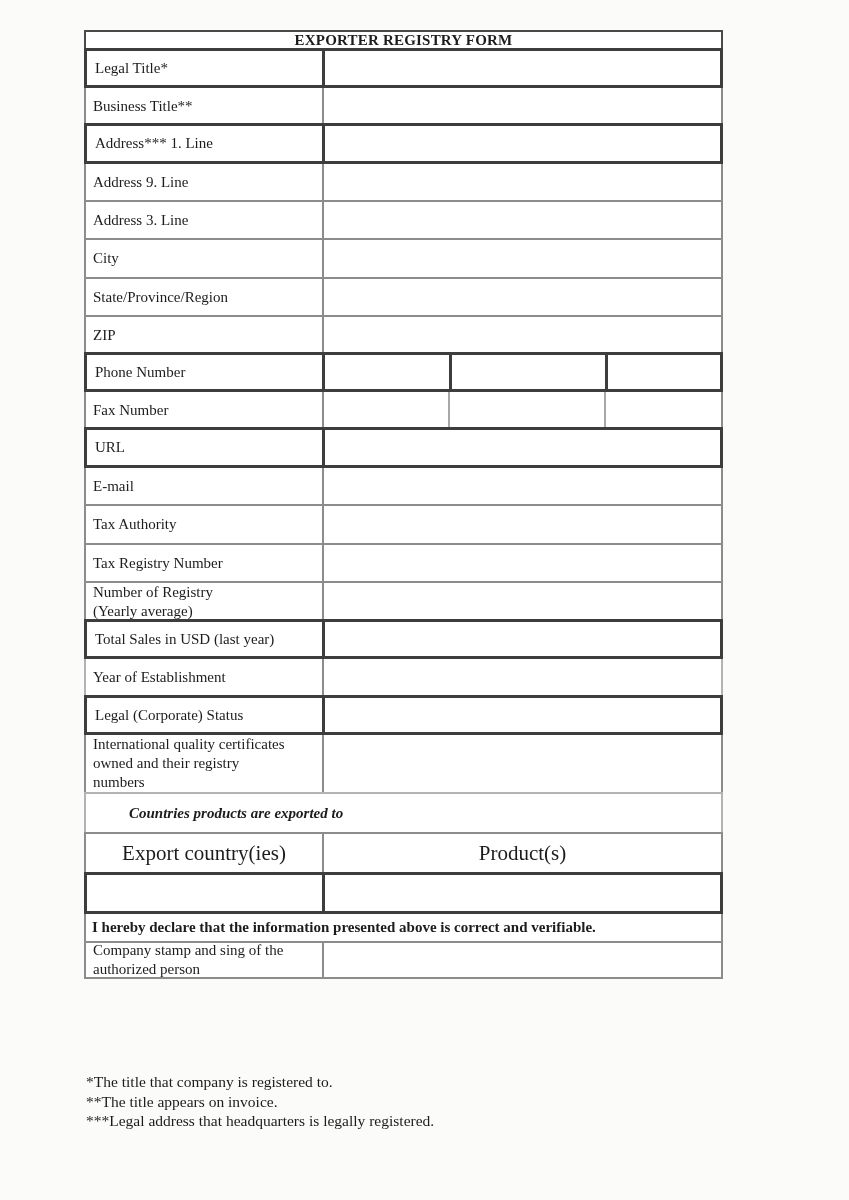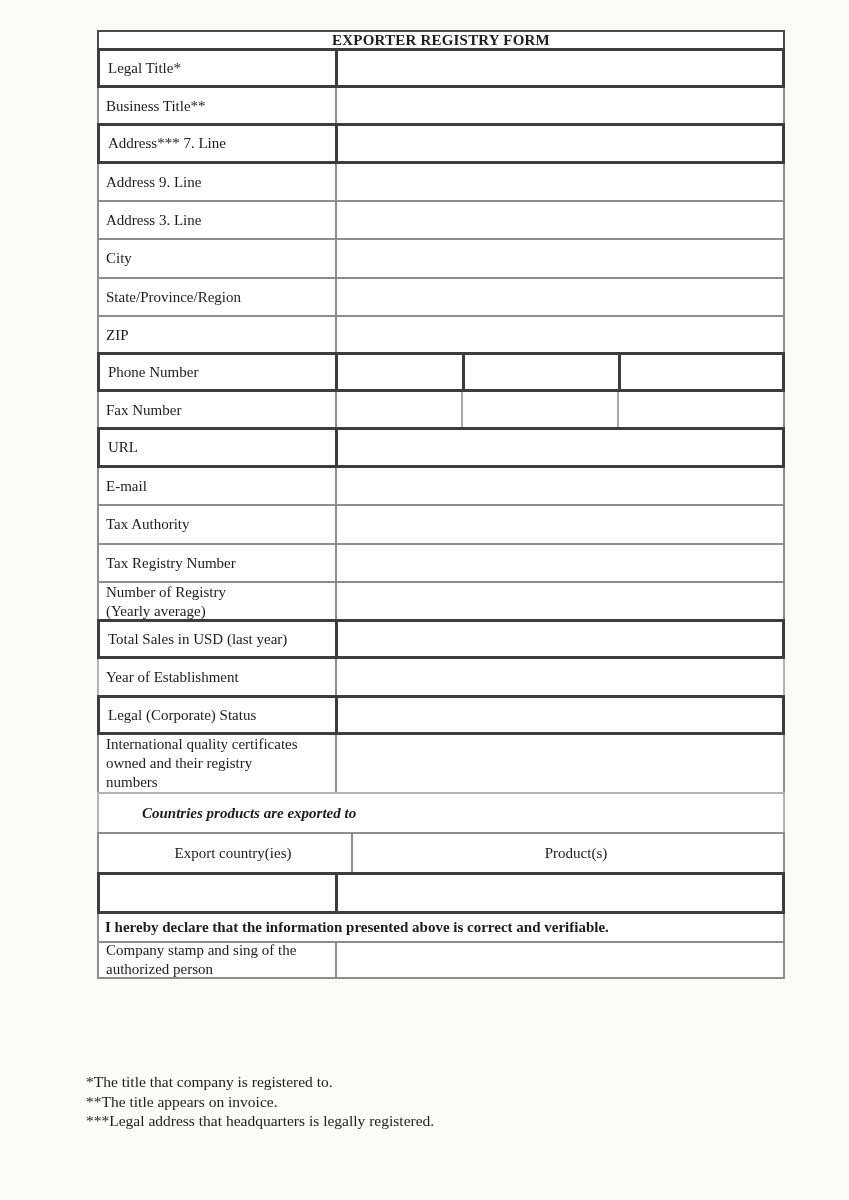--- a/index.html
+++ b/index.html
@@ -1,19 +1,19 @@
 <!DOCTYPE html>
 <html><head>
 <meta charset="utf-8">
 <style>
   * { margin:0; padding:0; box-sizing:border-box; }
   html,body { width:849px; height:1200px; background:#fbfbfa; font-family:"Liberation Serif","DejaVu Serif",serif; color:#1c1c1c; }
   .page { position:relative; width:849px; height:1200px; overflow:hidden; }
 
-  .form-table { position:absolute; left:97px; top:30px; width:688px; }
+  .form-table { position:absolute; left:84px; top:30px; width:639px; }
 
   .row { display:flex; align-items:stretch; background:#fff;
          border:2px solid #8c8c8c; margin-top:-2px; position:relative; }
   .row:first-child { margin-top:0; }
   .row.dark { border:3px solid #3d3d3d; margin-top:-3px; z-index:2; }
   .row.light { border:2px solid #b3b3b3; }
 
   .label { width:238px; flex:0 0 238px; display:flex; align-items:center;
            padding:2px 4px 2px 7px; font-size:15px; line-height:19px;
            white-space:pre-line; border-right:2px solid #8c8c8c; }
@@ -29,21 +29,21 @@
   .subcell { flex:0 0 auto; }
   .sc1 { width:124px; } .sc2 { width:156px; } .sc3 { flex:1; }
   .phone-div { border-left:3px solid #3d3d3d; }
   .fax-div { border-left:2px solid #a8a8a8; }
 
   .fullcell { flex:1; display:flex; align-items:center; padding:2px 6px; font-size:15px; }
   .section-heading { font-weight:bold; font-style:italic; font-size:15px;padding-left:43px; }
   .declare-text { font-weight:bold; font-size:15px; }
 
   .centered { justify-content:center; text-align:center; padding-left:4px; }
-  .col-head { display:flex; align-items:center; justify-content:center; font-size:15px;margin-left:16px; }
+  .col-head { display:flex; align-items:center; justify-content:center; font-size:21px; }
 
   .footnotes { position:absolute; left:38px; top:1072px; font-size:15.5px; line-height:19.5px;margin-left:48px; }
   .footnotes div { white-space:nowrap; }
 </style>
 </head>
 <body>
 
 <div class="page">
   <div class="form-table">
 
@@ -55,21 +55,21 @@
       <div class="label">Legal Title*</div>
       <div class="value"></div>
     </div>
 
     <div class="row h40">
       <div class="label">Business Title**</div>
       <div class="value"></div>
     </div>
 
     <div class="row dark h41">
-      <div class="label">Address*** 7. Line</div>
+      <div class="label">Address*** 1. Line</div>
       <div class="value"></div>
     </div>
 
     <div class="row h40">
       <div class="label">Address 9. Line</div>
       <div class="value"></div>
     </div>
 
     <div class="row h40">
       <div class="label">Address 3. Line</div>

